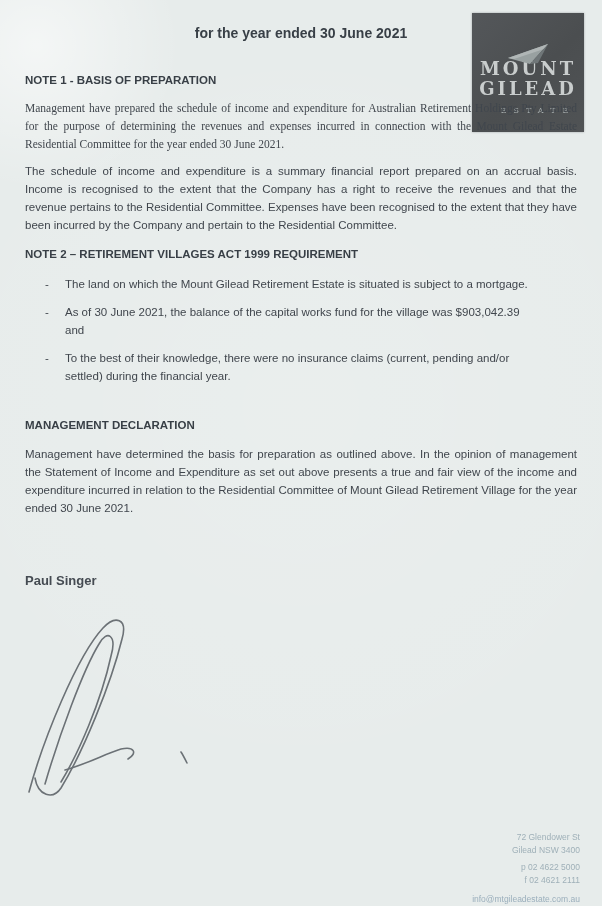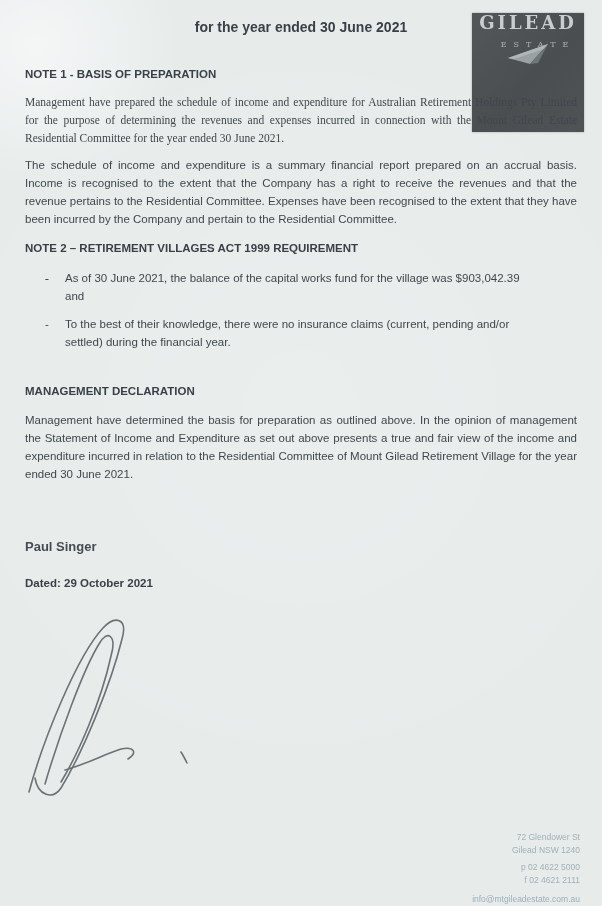--- a/index.html
+++ b/index.html
@@ -32,21 +32,21 @@
   .logo-word.first{margin-top:46px;}
   .logo-estate{
     margin-top:7px;
     font-family:"DejaVu Serif","Liberation Serif", serif;
     font-size:8px; letter-spacing:7px; color:#a9b0b0; padding-left:20px;
   }
   
   .doc{position:absolute; left:25px; right:25px; top:0;}
   .title{ text-align:center; font-weight:bold; font-size:14px; color:#383f46;}
   .title.l1{margin-top:170px;}
-  .title.l2{margin-top:19px;}
+  .title.l2{margin-top:25px;}
   .heading{font-weight:bold; font-size:11.5px; color:#383f46; margin-top:0;}
   .para{
     font-size:11.5px; line-height:18px; text-align:justify; color:#40464d;
     margin:0;
   }
   .h-note1{margin-top:33px;}
   .p-note1a{margin-top:13px;font-family:Liberation Serif, serif;}
   .p-note1b{margin-top:9px;}
   .h-note2{margin-top:14px;}
   .p-note2intro{margin-top:13px; text-align:left;}
@@ -77,67 +77,68 @@
 <body>
 
 <div class="page">
 
   <div class="logo">
     <svg class="logo-triangle" width="48" height="30" viewBox="0 0 48 30">
       <polygon points="4,21 44,7 26,27" fill="#99a1a1"></polygon>
       <polygon points="4,21 44,7 40,12 10,22" fill="#b0b6b6"></polygon>
       <polygon points="26,27 44,7 34,26" fill="#6f7678"></polygon>
     </svg>
+    <div class="logo-word first">MOUNT</div>
     <div class="logo-word">GILEAD</div>
     <div class="logo-estate">ESTATE</div>
   </div>
 
   <div class="doc">
     <div class="title l2">for the year ended 30 June 2021</div>
 
     <div class="heading h-note1">NOTE 1 - BASIS OF PREPARATION</div>
     <p class="para p-note1a">Management have prepared the schedule of income and expenditure for Australian Retirement Holdings Pty Limited for the purpose of determining the revenues and expenses incurred in connection with the Mount Gilead Estate Residential Committee for the year ended 30 June 2021.</p>
     <p class="para p-note1b">The schedule of income and expenditure is a summary financial report prepared on an accrual basis. Income is recognised to the extent that the Company has a right to receive the revenues and that the revenue pertains to the Residential Committee.  Expenses have been recognised to the extent that they have been incurred by the Company and pertain to the Residential Committee.</p>
 
     <div class="heading h-note2">NOTE 2 – RETIREMENT VILLAGES ACT 1999 REQUIREMENT</div>
 
     <div class="bullets">
       <div class="bullet">
         <span class="dash">-</span>
+        <span>The land on which the Mount Gilead Retirement Estate is situated is subject to a mortgage.</span>
       </div>
       <div class="bullet">
         <span class="dash">-</span>
         <span>As of 30 June 2021, the balance of the capital works fund for the village was $903,042.39 and</span>
       </div>
       <div class="bullet">
         <span class="dash">-</span>
         <span>To the best of their knowledge, there were no insurance claims (current, pending and/or settled) during the financial year.</span>
       </div>
     </div>
 
     <div class="heading h-decl">MANAGEMENT DECLARATION</div>
     <p class="para p-decl">Management have determined the basis for preparation as outlined above. In the opinion of management the Statement of Income and Expenditure as set out above presents a true and fair view of the income and expenditure incurred in relation to the Residential Committee of Mount Gilead Retirement Village for the year ended 30 June 2021.</p>
 
     <div class="signatory">Paul Singer</div>
-    <div class="dated"><span>Dated: </span><span>29 October 2021</span></div>
   </div>
 
   <svg class="signature" width="200" height="190" viewBox="0 0 200 190">
     <g fill="none" stroke="#5b6166" stroke-width="1.6" stroke-linecap="round" opacity="0.88">
       <path d="M 14 180 C 28 128, 62 44, 88 16 C 100 3, 113 6, 107 27 C 96 72, 68 140, 46 176 C 38 188, 23 184, 20 166"></path>
       <path d="M 30 172 C 44 124, 68 58, 84 32 C 92 17, 102 23, 96 44 C 86 90, 63 142, 46 170"></path>
       <path d="M 50 158 C 72 152, 92 141, 106 137 C 119 134, 123 141, 113 147"></path>
       <path d="M 166 140 C 168 143, 170 147, 172 151"></path>
     </g>
   </svg>
 
   <div class="footer">
     <div class="addr">
       <div>72 Glendower St</div>
-      <div>Gilead NSW 1240</div>
+      <div>Gilead NSW 3400</div>
     </div>
     <div class="phones">
       <div>p  02 4622 5000</div>
       <div>f  02 4621 2111</div>
     </div>
     <div class="web">
       <div>info@mtgileadestate.com.au</div>
       <div>www.mtgileadestate.com.au</div>
     </div>
     <div class="fine">

